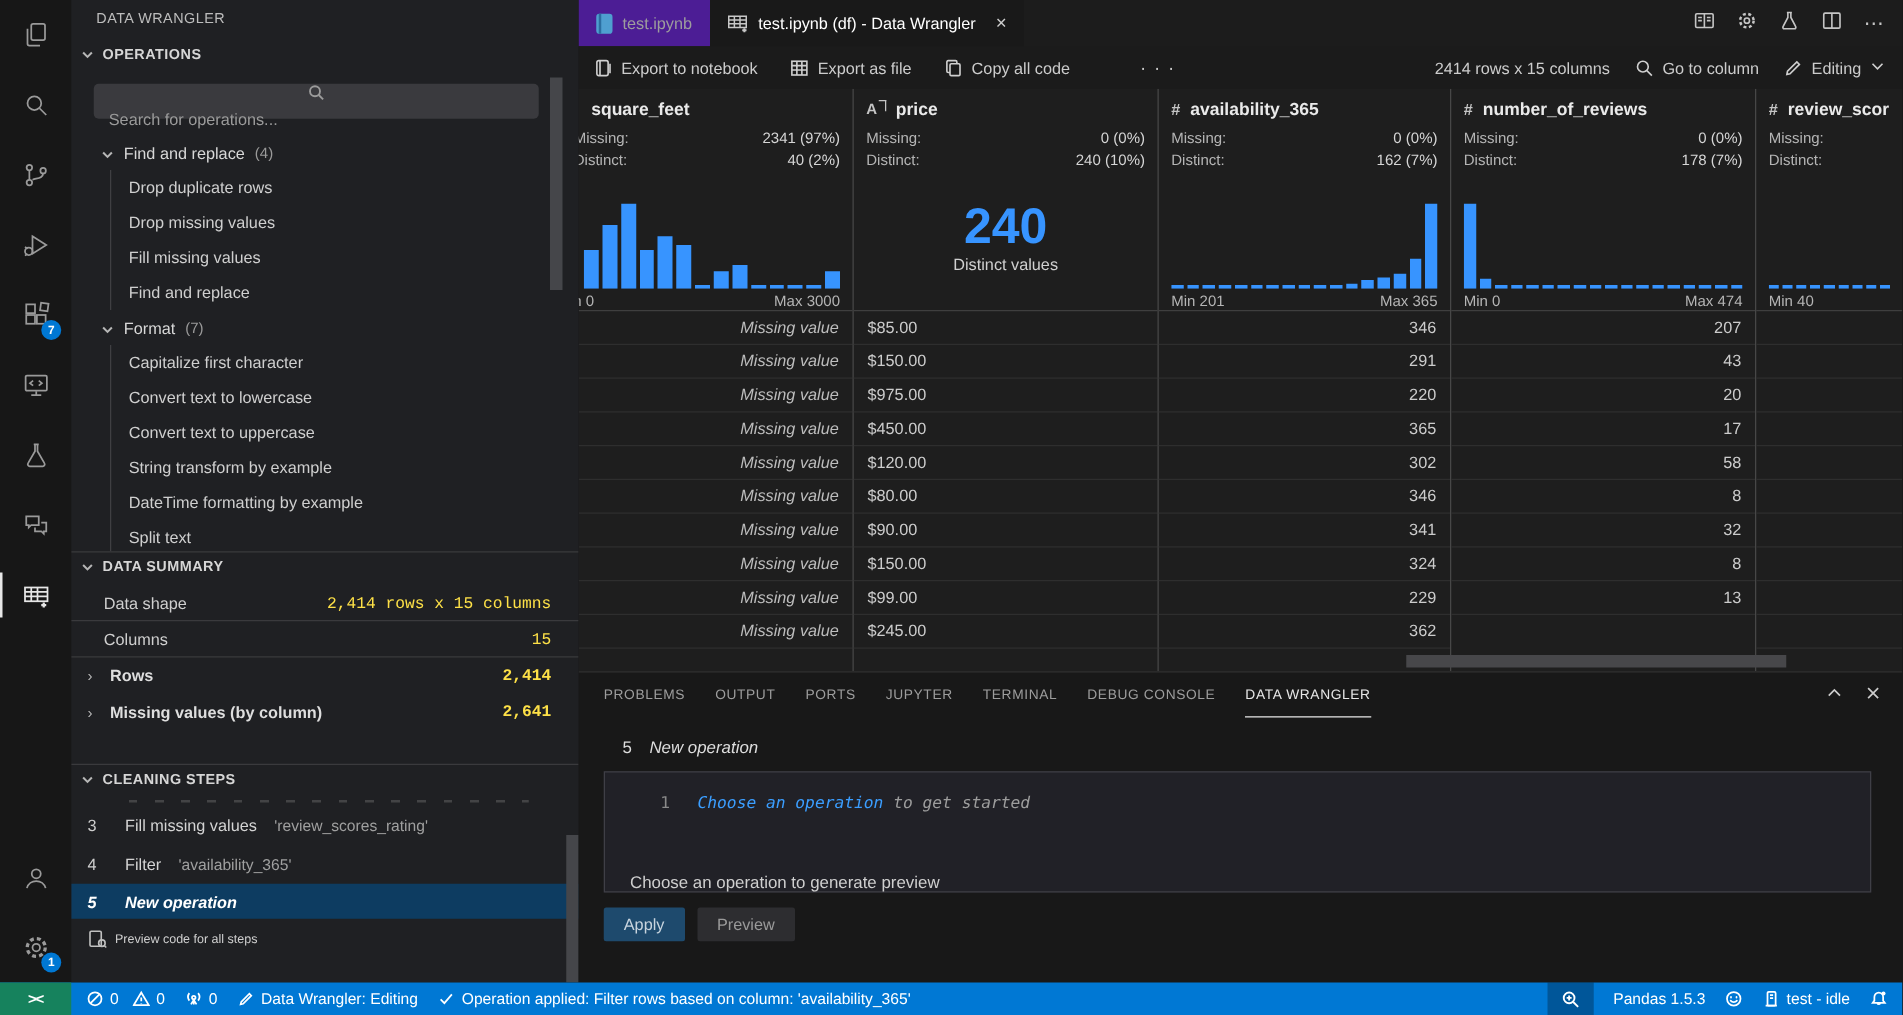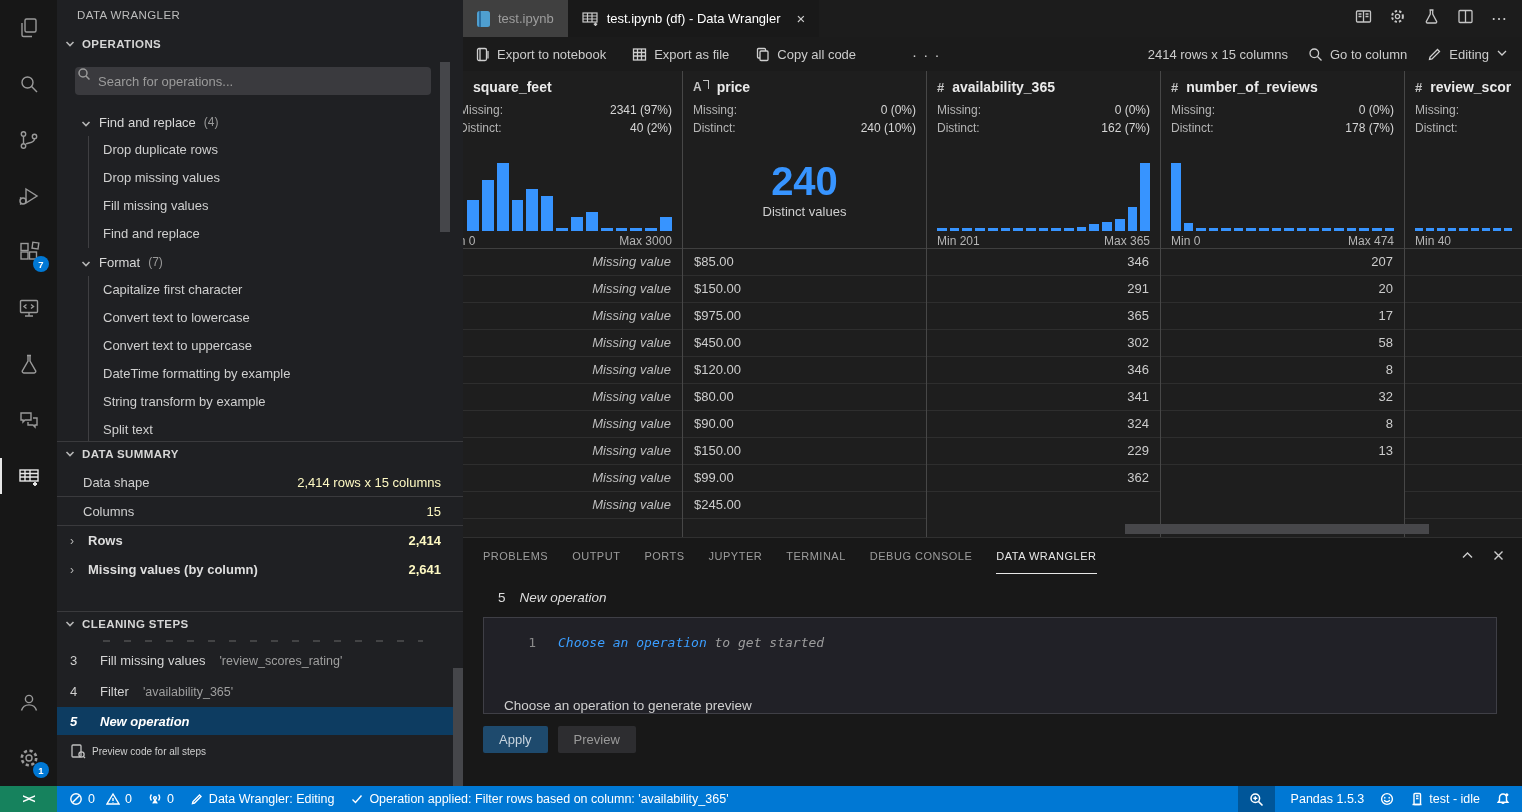--- a/index.html
+++ b/index.html
@@ -19,37 +19,37 @@
     background:#0078d4; color:#fff; font-size:9.5px; font-weight:700; display:flex; align-items:center; justify-content:center; }
 
   
   .sidebar { position:absolute; left:57px; top:0; width:406px; bottom:26px; background:#1f2023; color:#cfcfcf; overflow:hidden; }
   .sb-title { padding:9px 0 0 20px; font-size:11.5px; letter-spacing:.4px; color:#bdbdbd; height:32px; }
   .sec-header { display:flex; align-items:center; gap:7px; height:24px; padding-left:8px;
     font-size:11.5px; font-weight:700; letter-spacing:.4px; color:#d6d6d6; }
   .chev { width:10px; height:10px; flex:0 0 10px; }
   .chev svg { width:10px; height:10px; stroke:#b5b5b5; fill:none; stroke-width:1.6; }
   .searchbox { margin:11px 32px 13px 18px; height:28px; background:#3a3a3e; border-radius:4px;
-    display:flex; padding:0 2px; gap:7px; }
+    display:flex; align-items:center; padding:0 12px; gap:7px;flex-direction:column; }
   .searchbox svg { width:14px; height:14px; stroke:#9b9b9b; fill:none; stroke-width:1.5; flex:0 0 14px; }
   .searchbox input { background:transparent; border:0; outline:0; color:#cfcfcf; font-size:13px; width:100%;
     font-family:"Liberation Sans",sans-serif; }
   .searchbox input::placeholder { color:#9b9b9b; }
   .ops-tree { height:333px; overflow:hidden; }
   .tree-group-h { display:flex; align-items:center; gap:8px; height:28px; padding-left:24px; font-size:13px; color:#d8d8d8; }
   .tree-count { color:#9a9a9a; font-size:12px; }
   .tree-items { margin-left:31px; border-left:1px solid #3f3f42; }
   .tree-item { height:28px; line-height:28px; padding-left:14px; font-size:13px; color:#cfcfcf; white-space:nowrap; }
 
   .summary { border-top:1px solid #3a3a3d; }
   .sum-rows { padding-top:2px; }
   .sum-row { height:29px; display:flex; align-items:center; padding:0 22px 0 26px; font-size:13px; }
   .sum-row .lab { color:#cfcfcf; }
   .sum-row.bold .lab { font-weight:700; color:#dedede; }
-  .sum-row .val { margin-left:auto; color:#fef9c3; }
+  .sum-row .val { margin-left:auto; color:#fde047;font-family:Liberation Mono, monospace; }
   .sum-row.bold .val { font-weight:700; }
   .sum-row.divider { border-bottom:1px solid #3a3a3d; }
   .sum-row .rchev { width:12px; margin-left:-13px; margin-right:6px; color:#b5b5b5; font-size:12px; }
 
   .cleaning { margin-top:27px; border-top:1px solid #3a3a3d; }
   .sliver { height:7px; margin:0 40px 2px 46px; overflow:hidden;
     background:repeating-linear-gradient(90deg,#6f6f6f 0 7px, transparent 7px 21px); opacity:.45; background-size:100% 2px; background-position:0 4px; background-repeat:no-repeat; }
   .step { height:31px; display:flex; align-items:center; padding-left:13px; font-size:13px; gap:0; }
   .step .num { width:30px; color:#cfcfcf; }
   .step .lab { color:#d4d4d4; }
@@ -59,21 +59,21 @@
   .step-footer { height:32px; display:flex; align-items:center; padding-left:13px; gap:6px; font-size:10px; color:#cfcfcf; }
   .step-footer svg { width:16px; height:16px; stroke:#c0c0c0; fill:none; stroke-width:1.3; }
   .sb-thumb { position:absolute; width:10px; background:#45464a; }
   .sb-thumb.t1 { left:383px; top:62px; height:170px; }
   .sb-thumb.t2 { left:396px; top:668px; height:118px; }
 
   
   .main { position:absolute; left:463px; right:0; top:0; bottom:26px; display:flex; flex-direction:column; background:#1e1e1e; }
   .tabstrip { height:37px; background:#1c1c1c; display:flex; align-items:stretch; }
   .tab { display:flex; align-items:center; gap:8px; padding:0 14px; font-size:13px; }
-  .tab.inactive { background:#404040; color:#9d9d9d; }
+  .tab.inactive { background:#4c1d95; color:#9d9d9d; }
   .tab.active { background:#191919; color:#fff; }
   .tab .close { margin-left:8px; color:#cfcfcf; font-size:15px; }
   .nb-icon { width:13px; height:16px; background:#4f9fd0; border-radius:2.5px; position:relative; }
   .nb-icon::before { content:""; position:absolute; left:2px; top:0; bottom:0; width:2px; background:#2b6ea0; }
   .dw-icon svg { width:17px; height:15px; stroke:#c8c8c8; fill:none; stroke-width:1.2; display:block; }
   .strip-actions { margin-left:auto; display:flex; align-items:center; gap:17px; padding-right:14px; color:#c5c5c5; }
   .strip-actions svg { width:17px; height:17px; stroke:currentColor; fill:none; stroke-width:1.3; }
   .strip-actions .more { font-size:16px; letter-spacing:1px; color:#c5c5c5; }
 
   .toolbar { height:34px; background:#1b1b1b; display:flex; align-items:center; padding-left:12px; gap:26px;
@@ -262,22 +262,22 @@
           <span class="chev"><svg viewBox="0 0 10 10" width="10" height="10" style="stroke:#b5b5b5;fill:none;stroke-width:1.6">
               <path d="M1.5 3 L5 6.5 L8.5 3"></path>
             </svg></span>
           <span>Format</span>
           <span class="tree-count">(7)</span>
         </div>
         <div class="tree-items">
           <div class="tree-item">Capitalize first character</div>
           <div class="tree-item">Convert text to lowercase</div>
           <div class="tree-item">Convert text to uppercase</div>
+          <div class="tree-item">String transform by example</div>
           <div class="tree-item">DateTime formatting by example</div>
-          <div class="tree-item">String transform by example</div>
           <div class="tree-item">Split text</div>
         </div>
       </div>
 
     <div class="summary">
       <div class="sec-header">
         <span class="chev"><svg viewBox="0 0 10 10">
               <path d="M1.5 3 L5 6.5 L8.5 3"></path>
             </svg></span>
         <span>DATA SUMMARY</span>
@@ -537,20 +537,21 @@
               <div class="bar" style="height: 24px;"></div>
               <div class="bar" style="height: 68px;"></div>
             </div>
             <div class="col-minmax">
               <span class="mn">Min 201</span>
               <span class="mx">Max 365</span>
             </div>
           </div>
           <div class="cell r">346</div>
           <div class="cell r">291</div>
+          <div class="cell r">220</div>
           <div class="cell r">365</div>
           <div class="cell r">302</div>
           <div class="cell r">346</div>
           <div class="cell r">341</div>
           <div class="cell r">324</div>
           <div class="cell r">229</div>
           <div class="cell r">362</div>
         </div>
         <div class="grid-col bl" style="width: 244px;">
           <div class="col-header">
@@ -585,20 +586,21 @@
               <div class="bar" style="height: 3px;"></div>
               <div class="bar" style="height: 3px;"></div>
               <div class="bar" style="height: 3px;"></div>
             </div>
             <div class="col-minmax">
               <span class="mn">Min 0</span>
               <span class="mx">Max 474</span>
             </div>
           </div>
           <div class="cell r">207</div>
+          <div class="cell r">43</div>
           <div class="cell r">20</div>
           <div class="cell r">17</div>
           <div class="cell r">58</div>
           <div class="cell r">8</div>
           <div class="cell r">32</div>
           <div class="cell r">8</div>
           <div class="cell r">13</div>
         </div>
         <div class="grid-col bl" style="width: 118px;">
           <div class="col-header">

